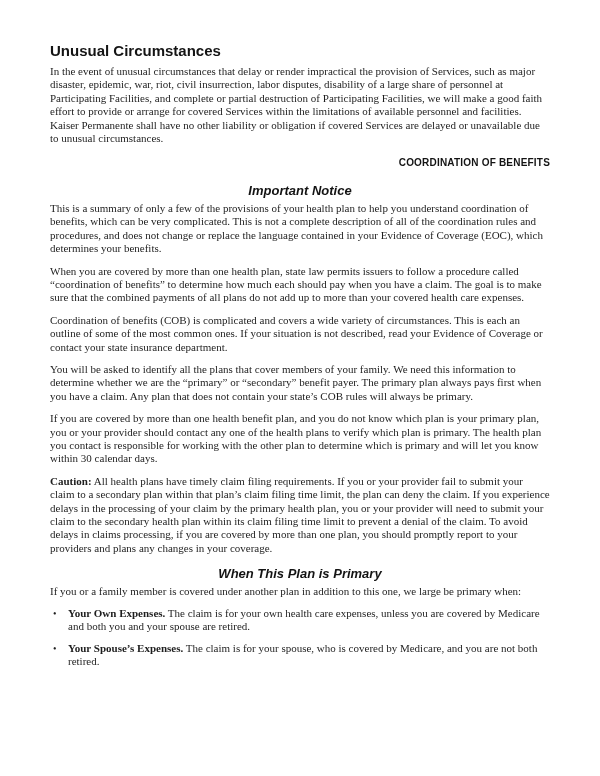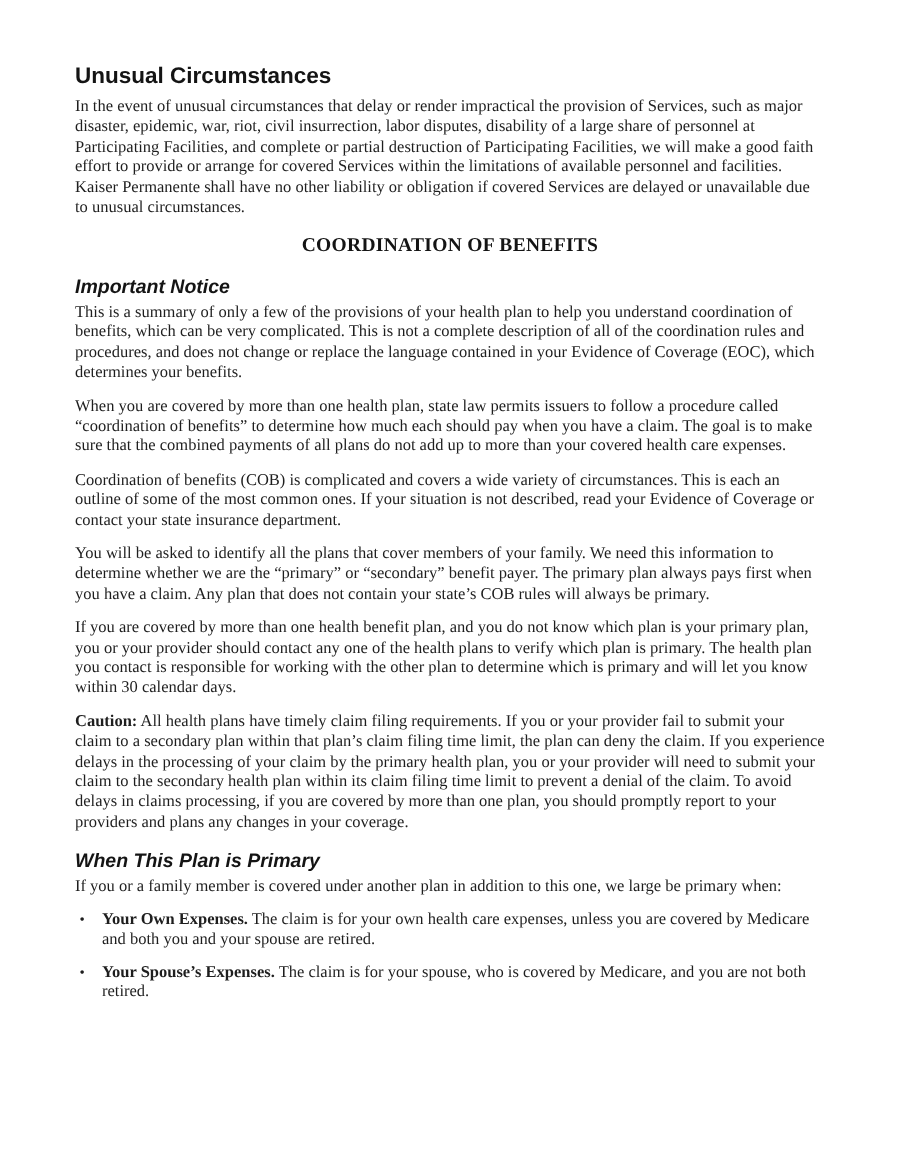--- a/index.html
+++ b/index.html
@@ -19,36 +19,37 @@
     overflow: hidden;
   }
   .h-main {
     font-family: "Liberation Sans", "DejaVu Sans", sans-serif;
     font-weight: bold;
     font-size: 15px;
     margin: 0 0 6px 0;
     color: #141414;
   }
   .doc-title {
-    text-align: center;
-    font-family: Liberation Serif, serif;
+    text-align: right;
+    font-family: Liberation Sans, sans-serif;
     font-weight: bold;
-    font-size: 13px;
+    font-size: 10px;
     line-height: 17.5px;
     letter-spacing: 0.2px;
     margin: 8px 0 10px 0;
     color: #141414;
   }
   .h-sub {
     font-family: "Liberation Sans", "DejaVu Sans", sans-serif;
     font-weight: bold;
     font-style: italic;
     font-size: 13px;
     margin: 11px 0 4px 0;
     color: #141414;
+    text-align: center;
   }
   p.body {
     font-size: 11px;
     line-height: 13.4px;
     margin: 0 0 9px 0;
     text-align: left;
   }
   .ital { }
   .bold { font-weight: bold; }
   .bullet-list {

